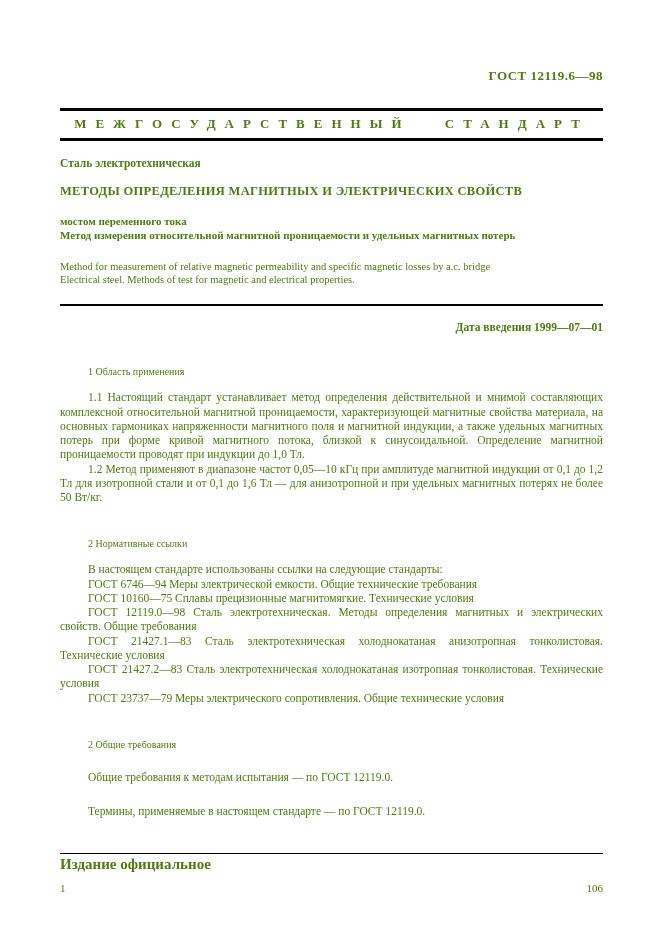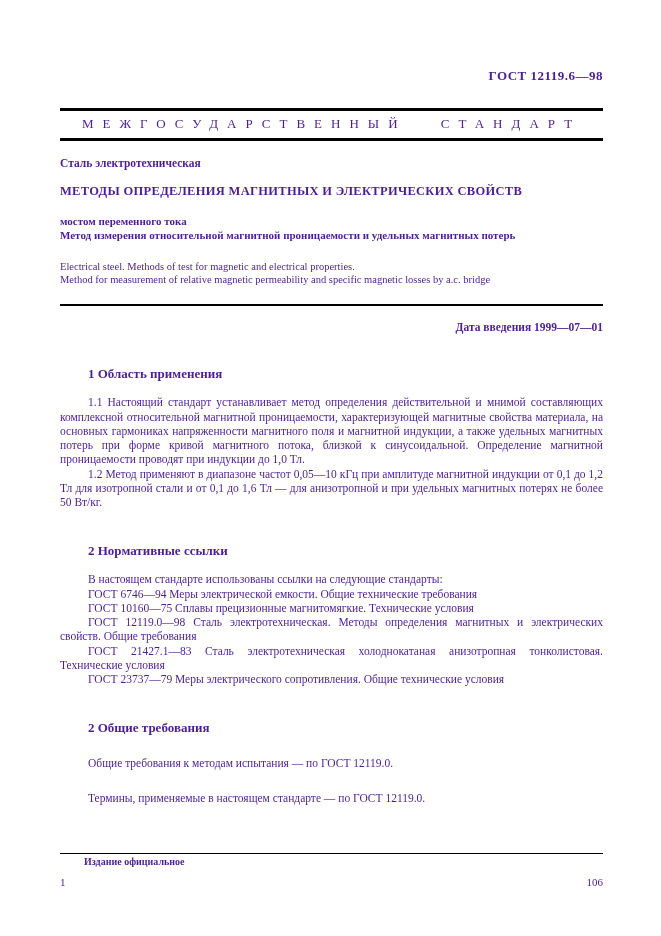--- a/index.html
+++ b/index.html
@@ -5,21 +5,21 @@
   html, body {
     margin: 0;
     padding: 0;
     background: #ffffff;
   }
   .page {
     position: relative;
     width: 661px;
     height: 936px;
     background: #ffffff;
-    color: #4c1d95;
+    color: #4d7c0f;
     font-family: "Liberation Serif", "DejaVu Serif", serif;
     overflow: hidden;
     box-sizing: border-box;
   }
   .content {
     position: absolute;
     left: 60px;
     right: 58px;
     top: 0;
   }
@@ -28,21 +28,21 @@
     text-align: right;
     font-weight: bold;
     font-size: 13px;
     letter-spacing: 0.5px;
   }
   .banner {
     margin-top: 24px;
     border-top: 3px solid #000;
     border-bottom: 3px solid #000;
     padding: 5px 0 6px 0;
-    font-weight: normal;
+    font-weight: bold;
     font-size: 13px;
     letter-spacing: 9px;
     word-spacing: 22px;
     text-align: center;
     white-space: nowrap;
     overflow: hidden;
   }
   .title-block { text-align: left; }
   .subject {
     margin-top: 16px;
@@ -73,22 +73,22 @@
     border-top: 2px solid #000;
   }
   .eff-date {
     margin-top: 15px;
     text-align: right;
     font-weight: bold;
     font-size: 11.5px;
   }
   .sec-heading {
     margin: 34px 0 0 28px;
-    font-weight: bold;
-    font-size: 13px;
+    font-weight: normal;
+    font-size: 10px;
   }
   .sec-heading.first { margin-top: 33px; }
   .para {
     margin: 0;
     font-size: 11.5px;
     line-height: 1.24;
     text-align: justify;
     text-indent: 28px;
     hyphens: auto;
   }
@@ -100,22 +100,21 @@
     right: 58px;
     top: 853px;
   }
   .footer-rule {
     border-top: 1.5px solid #000;
     height: 0;
   }
   .footer-note {
     margin-top: 2px;
     font-weight: bold;
-    font-size: 10px;
-    margin-left: 24px;
+    font-size: 15px;
   }
   .page-numbers {
     position: relative;
     margin-top: 9px;
     font-size: 11px;
     height: 14px;
   }
   .pn-left { position: absolute; left: 0; top: 0; }
   .pn-center { position: absolute; left: 0; right: 0; top: 0; text-align: right; }
 </style>
@@ -130,42 +129,43 @@
     <div class="banner">МЕЖГОСУДАРСТВЕННЫЙ СТАНДАРТ</div>
 
     <div class="title-block">
       <div class="subject">Сталь электротехническая</div>
       <div class="main-title">МЕТОДЫ ОПРЕДЕЛЕНИЯ МАГНИТНЫХ И ЭЛЕКТРИЧЕСКИХ СВОЙСТВ</div>
       <div class="subtitle">
         <div>мостом переменного тока</div>
         <div>Метод измерения относительной магнитной проницаемости и удельных магнитных потерь</div>
       </div>
       <div class="english">
+        <div>Method for measurement of relative magnetic permeability and specific magnetic losses by a.c. bridge</div>
         <div>Electrical steel. Methods of test for magnetic and electrical properties.</div>
-        <div>Method for measurement of relative magnetic permeability and specific magnetic losses by a.c. bridge</div>
       </div>
     </div>
 
     <hr class="rule">
 
     <div class="eff-date">Дата введения 1999—07—01</div>
 
     <section>
       <h2 class="sec-heading first">1 Область применения</h2>
       <p class="para lead">1.1 Настоящий стандарт устанавливает метод определения действительной и мнимой составляющих комплексной относительной магнитной проницаемости, характеризующей магнитные свойства материала, на основных гармониках напряженности магнитного поля и магнитной индукции, а также удельных магнитных потерь при форме кривой магнитного потока, близкой к синусоидальной. Определение магнитной проницаемости проводят при индукции до 1,0 Тл.</p>
       <p class="para">1.2 Метод применяют в диапазоне частот 0,05—10 кГц при амплитуде магнитной индукции от 0,1 до 1,2 Тл для изотропной стали и от 0,1 до 1,6 Тл — для анизотропной и при удельных магнитных потерях не более 50 Вт/кг.</p>
     </section>
 
     <section>
       <h2 class="sec-heading">2 Нормативные ссылки</h2>
       <p class="para lead">В настоящем стандарте использованы ссылки на следующие стандарты:</p>
       <p class="para">ГОСТ 6746—94 Меры электрической емкости. Общие технические требования</p>
       <p class="para">ГОСТ 10160—75 Сплавы прецизионные магнитомягкие. Технические условия</p>
       <p class="para">ГОСТ 12119.0—98 Сталь электротехническая. Методы определения магнитных и электрических свойств. Общие требования</p>
       <p class="para">ГОСТ 21427.1—83 Сталь электротехническая холоднокатаная анизотропная тонколистовая. Технические условия</p>
+      <p class="para">ГОСТ 21427.2—83 Сталь электротехническая холоднокатаная изотропная тонколистовая. Технические условия</p>
       <p class="para">ГОСТ 23737—79 Меры электрического сопротивления. Общие технические условия</p>
     </section>
 
     <section>
       <h2 class="sec-heading">2 Общие требования</h2>
       <p class="para lead plain">Общие требования к методам испытания — по ГОСТ 12119.0.</p>
       <p class="para plain">Термины, применяемые в настоящем стандарте — по ГОСТ 12119.0.</p>
     </section>
 
   </div>

